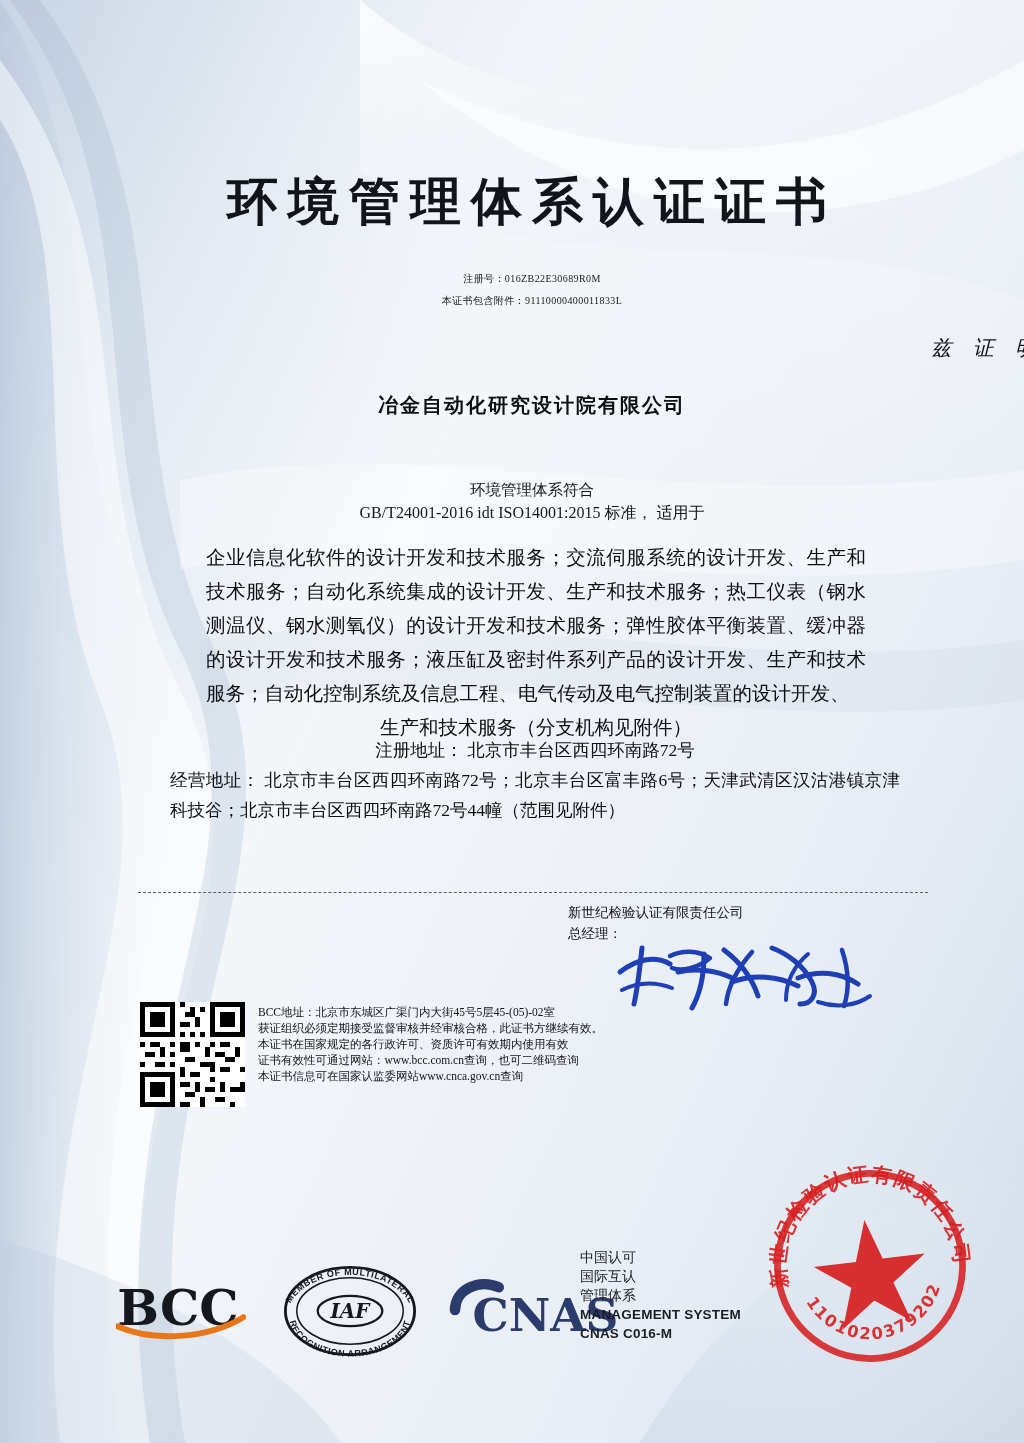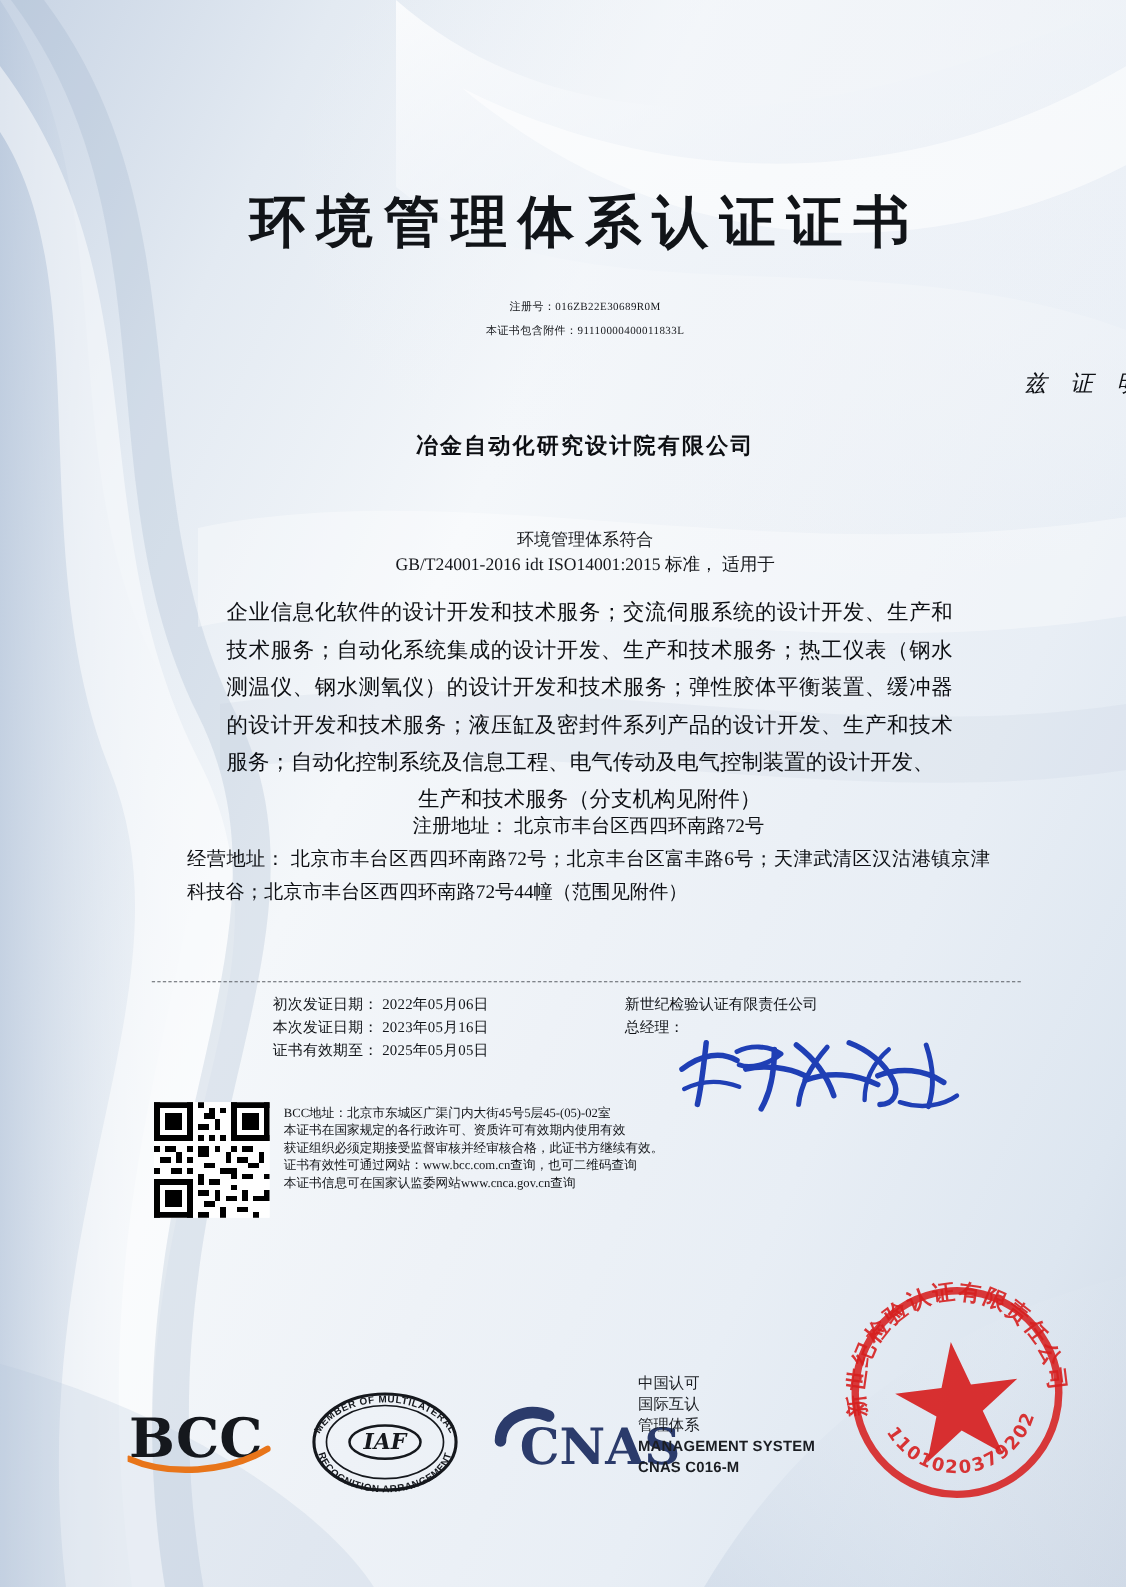--- a/index.html
+++ b/index.html
@@ -307,25 +307,20 @@
     <div class="scope">
       <span>企业信息化软件的设计开发和技术服务；交流伺服系统的设计开发、生产和技术服务；自动化系统集成的设计开发、生产和技术服务；热工仪表（钢水测温仪、钢水测氧仪）的设计开发和技术服务；弹性胶体平衡装置、缓冲器的设计开发和技术服务；液压缸及密封件系列产品的设计开发、生产和技术服务；自动化控制系统及信息工程、电气传动及电气控制装置的设计开发、</span>
       <span class="lastline">生产和技术服务（分支机构见附件）</span>
     </div>
 
     <div class="addr addr-reg">注册地址： 北京市丰台区西四环南路72号</div>
     <div class="addr addr-op">经营地址： 北京市丰台区西四环南路72号；北京丰台区富丰路6号；天津武清区汉沽港镇京津科技谷；北京市丰台区西四环南路72号44幢（范围见附件）</div>
 
     <div class="divider"></div>
 
-    <div class="dates">
-      <div>初次发证日期： 2022年05月06日</div>
-      <div>本次发证日期： 2023年05月16日</div>
-      <div>证书有效期至： 2025年05月05日</div>
-    </div>
 
     <div class="issuer">
       <div>新世纪检验认证有限责任公司</div>
       <div>总经理：</div>
     </div>
 
     <div class="signature">
       <svg viewBox="0 0 270 76" xmlns="http://www.w3.org/2000/svg">
         <g fill="none" stroke="#1f3fb5" stroke-linecap="round" stroke-linejoin="round">
           <path d="M8,34 C26,20 44,18 58,26" stroke-width="5"></path>
@@ -414,22 +409,22 @@
             <rect x="18" y="20" width="1" height="1"></rect>
           <rect x="8" y="20" width="2" height="1"></rect>
             <rect x="20" y="16" width="1" height="2"></rect>
             <rect x="14" y="15" width="1" height="1"></rect>
         </g>
       </svg>
     </div>
 
     <div class="fineprint">
       <div>BCC地址：北京市东城区广渠门内大街45号5层45-(05)-02室</div>
+      <div>获证组织必须定期接受监督审核并经审核合格，此证书方继续有效。</div>
       <div>本证书在国家规定的各行政许可、资质许可有效期内使用有效</div>
-      <div>获证组织必须定期接受监督审核并经审核合格，此证书方继续有效。</div>
       <div>证书有效性可通过网站：www.bcc.com.cn查询，也可二维码查询</div>
       <div>本证书信息可在国家认监委网站www.cnca.gov.cn查询</div>
     </div>
 
 
     <div class="logos">
 
       <div class="bcc-logo">
         <svg viewBox="0 0 200 110" xmlns="http://www.w3.org/2000/svg">
           <text x="2" y="78" font-family="DejaVu Serif, serif" font-size="76" font-weight="bold" fill="#15181d">BCC</text>

